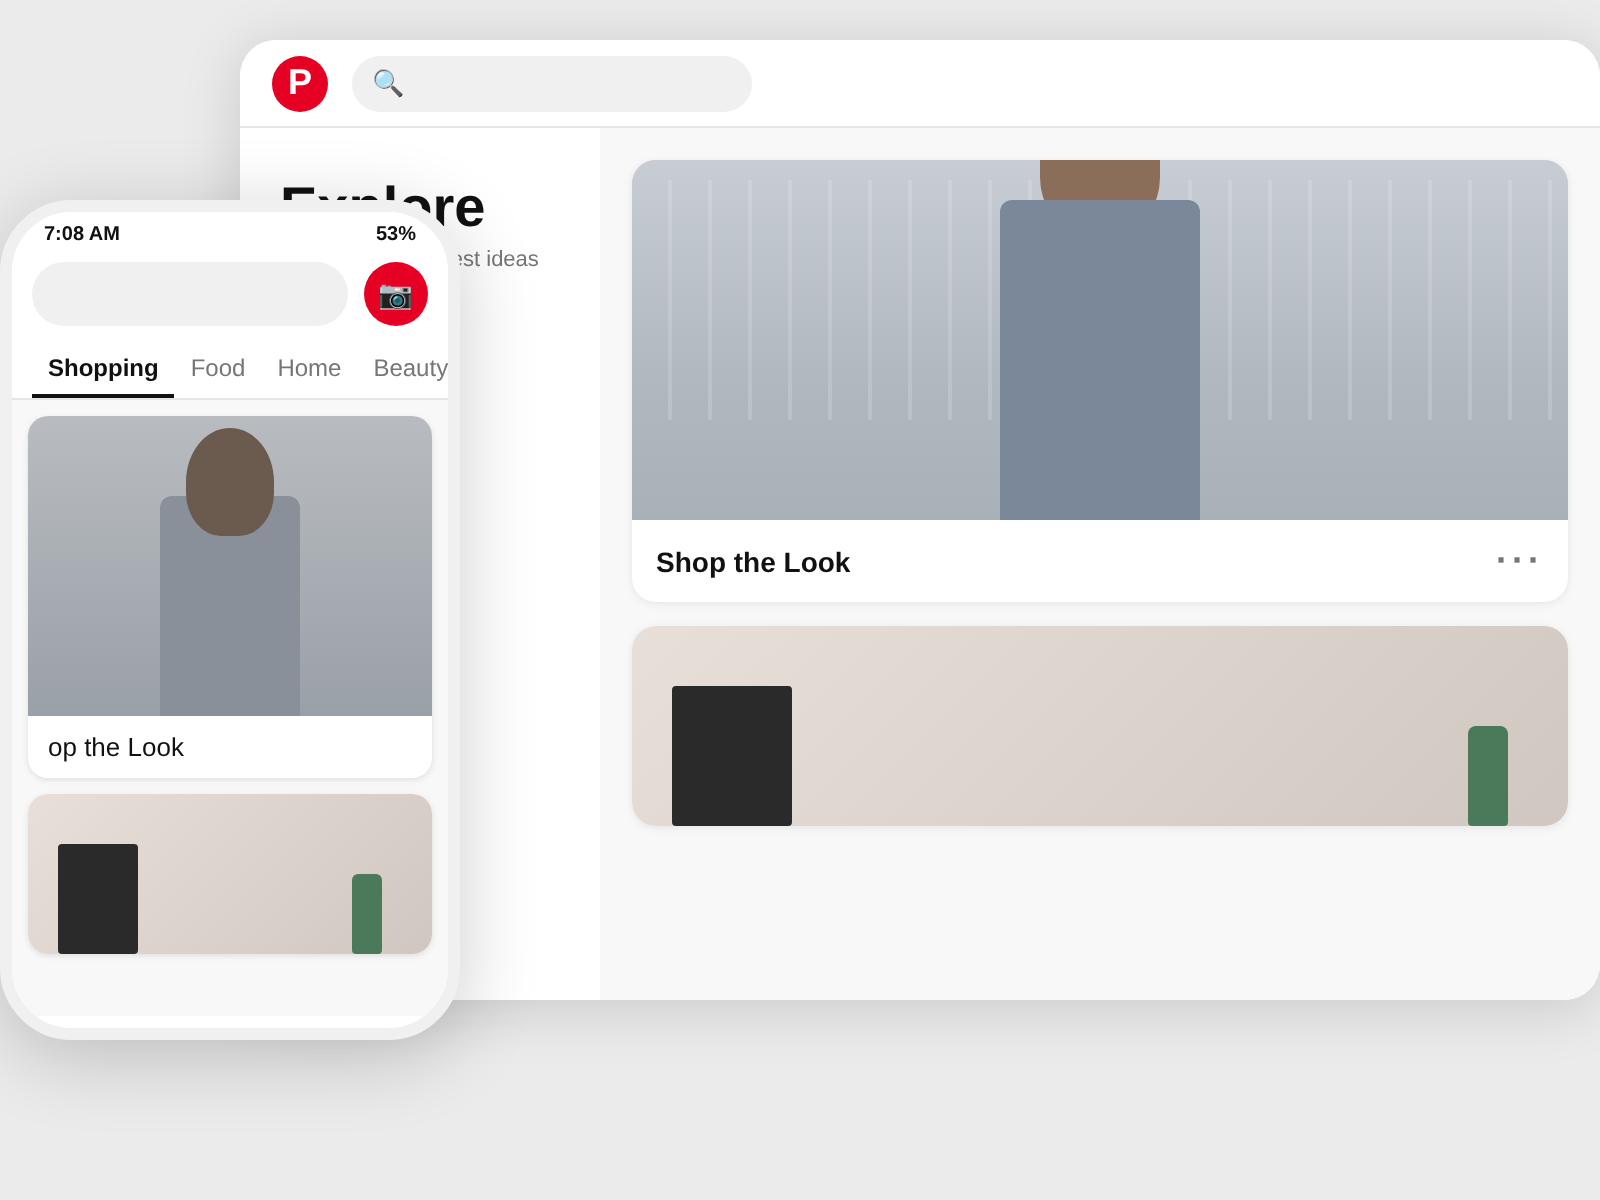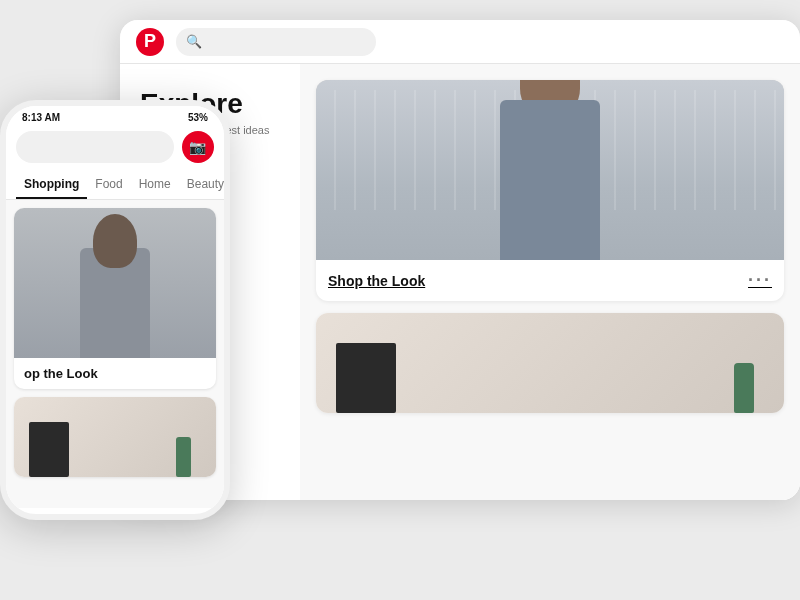--- a/index.html
+++ b/index.html
@@ -144,21 +144,20 @@
       display: flex;
       align-items: center;
       justify-content: center;
     }
 
     .pin-info {
       padding: 10px 12px;
       display: flex;
       align-items: center;
       justify-content: space-between;
-      text-decoration: underline;
     }
 
     .pin-title {
       font-size: 14px;
       font-weight: 600;
       color: #111;
     }
 
     .pin-more {
       color: #767676;
@@ -317,21 +316,21 @@
       transform: translateX(-50%);
       width: 44px;
       height: 54px;
       background: #6b5a4e;
       border-radius: 50% 50% 40% 40%;
     }
 
     .phone-pin-title {
       padding: 8px 10px;
       font-size: 13px;
-      font-weight: 700;
+      font-weight: 400;
       color: #111;
     }
 
     .phone-pin-2 {
       margin: 0 8px 8px;
       border-radius: 10px;
       overflow: hidden;
       background: #fff;
       box-shadow: 0 1px 3px rgba(0,0,0,0.1);
     }
@@ -471,21 +470,21 @@
           <div class="furniture-decor"></div>
           <div class="vase"></div>
         </div>
       </div>
     </div>
   </div>
 </div>
 
 <div class="phone-frame">
   <div class="phone-status-bar">
-    <span>8:13 AM</span>
+    <span>7:08 AM</span>
     <span>53%</span>
   </div>
 
   <div class="phone-search-area">
     <div class="phone-search-bar"></div>
     <div class="camera-btn">
       <span>📷</span>
     </div>
   </div>
 

